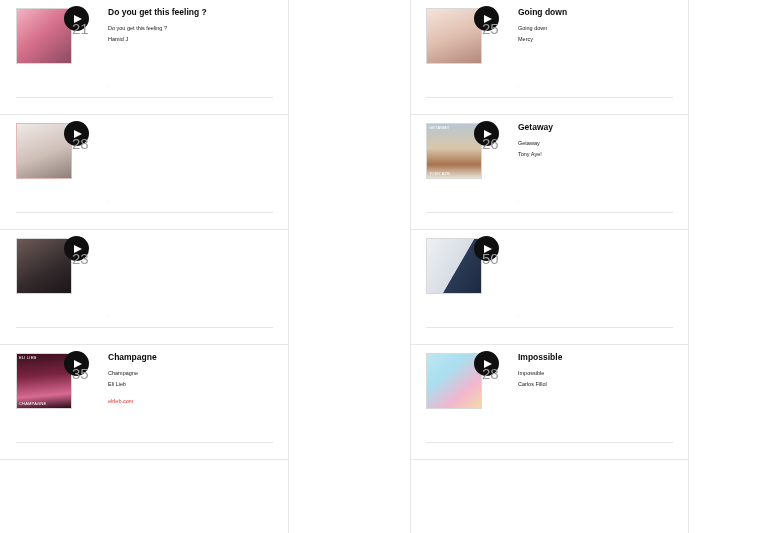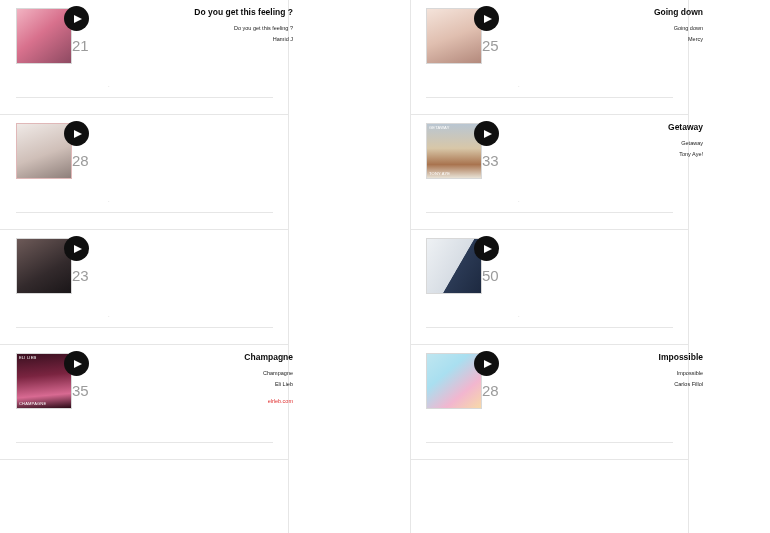--- a/index.html
+++ b/index.html
@@ -81,32 +81,31 @@
     width: 0; height: 0;
     border-top: 4.5px solid transparent;
     border-bottom: 4.5px solid transparent;
     border-left: 8px solid #ffffff;
     margin-left: 2px;
   }
 
   .rank {
     position: absolute;
     left: 72px;
-    top: 37px;
+    top: 20px;
     font-size: 15px;
     color: #9b9b9b;
     font-family: "Liberation Sans", sans-serif;
   }
 
   .meta {
     position: absolute;
-    left: 123px;
+    left: 108px;
     top: 6px;
     width: 170px;
-    text-align: right;
   }
   .title {
     font-size: 8.5px;
     font-weight: bold;
     color: #0a0a0a;
     line-height: 12px;
     margin: 0 0 6px 0;
   }
   .sub {
     font-size: 5.5px;
@@ -260,21 +259,21 @@
     <div class="track" style="top:0px;">
       <div class="art-wrap">
         <div class="art" style="background:linear-gradient(180deg,#b9c6d2 0%,#d8c7a8 45%,#a9744f 75%,#e8e2d6 100%);">
           <span class="art-label">GETAWAY</span>
           <span class="art-label-b">TONY AYE</span>
         </div>
       </div>
       <div class="play-btn">
           <div class="tri"></div>
         </div>
-      <div class="rank">33</div>
+      <div class="rank">26</div>
       <div class="meta">
         <p class="title">Getaway</p>
         <p class="sub">Getaway</p>
         <p class="sub2">Tony Aye!</p>
       </div>
       <div class="dot">.</div>
       <div class="divider-line"></div>
     </div>
 
     <div class="track" style="top:0px;">

